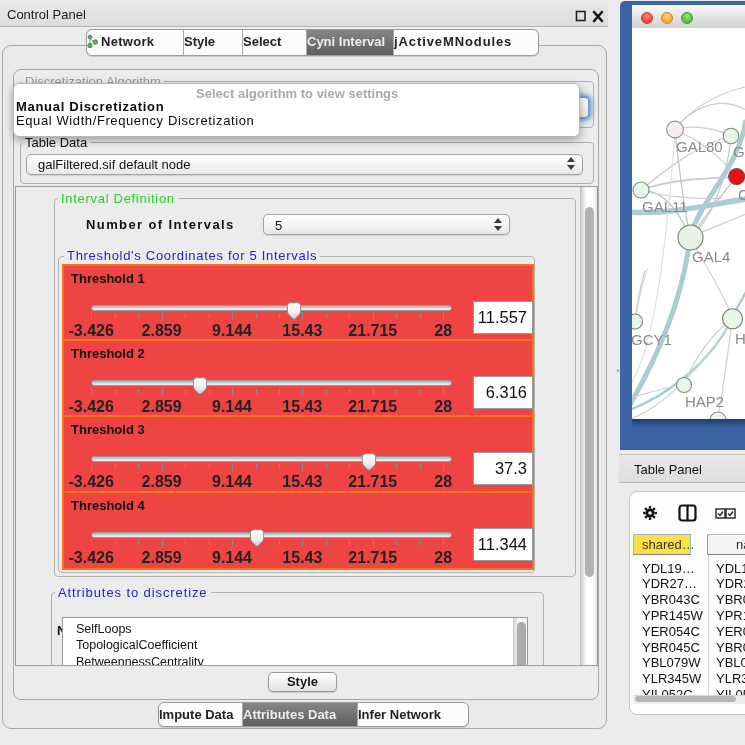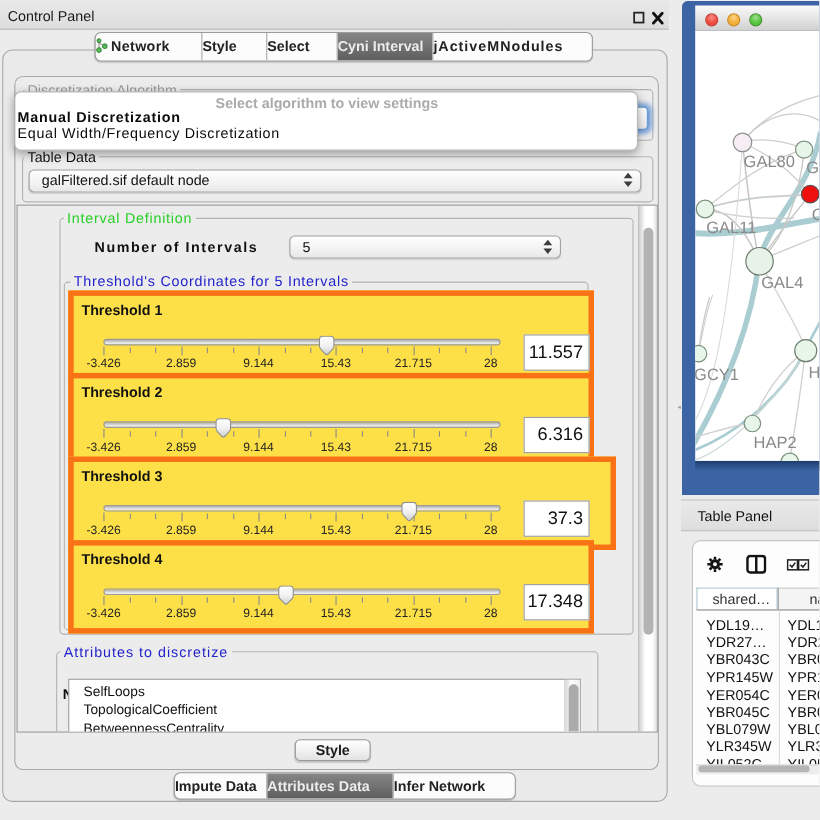--- a/index.html
+++ b/index.html
@@ -6,25 +6,25 @@
  font-family:"Liberation Sans",sans-serif;background:#ececec;}
 .abs{position:absolute;}
 .etch{border:1px solid #b2b2b2;border-radius:4px;}
 .gtitle{position:absolute;font-size:13px;background:#ececec;padding:0 3px;line-height:13px;}
 .combo{position:absolute;border:1px solid #a3a3a3;border-radius:5px;
  background:linear-gradient(#ffffff,#f2f2f2 60%,#e8e8e8);box-shadow:0 1px 1px rgba(0,0,0,0.12);}
 .combo .txt{position:absolute;left:11px;top:50%;transform:translateY(-50%);font-size:13px;color:#111;white-space:nowrap;}
 .car{position:absolute;width:0;height:0;border-left:4px solid transparent;border-right:4px solid transparent;}
 .up{border-bottom:5px solid #3c3c3c;}
 .dn{border-top:5px solid #3c3c3c;}
-.tpanel{position:absolute;left:46px;width:468px;height:75px;background:#fde047;border:5px solid #f97316;}
+.tpanel{position:absolute;left:46px;width:468px;height:75px;background:#ef4444;border:2px solid #f97316;}
 .ttitle{position:absolute;left:7px;top:5px;font-size:13px;font-weight:bold;color:#111;}
 .track{position:absolute;left:27px;top:39px;width:359px;height:4px;border:1px solid #9a9a9a;border-radius:3px;background:linear-gradient(#adadad,#e2e2e2 65%,#f2f2f2);}
 .tick{position:absolute;width:1px;background:#8a8a8a;}
-.tlab{position:absolute;top:56.5px;font-size:11px;font-weight:normal;color:#222;transform:translateX(-50%);white-space:nowrap;}
+.tlab{position:absolute;top:56.5px;font-size:16px;font-weight:bold;color:#222;transform:translateX(-50%);white-space:nowrap;}
 .vbox{position:absolute;left:409px;top:35px;width:53px;height:31px;background:#fff;border:1px solid #9a9a9a;
  font-size:16.5px;color:#111;text-align:right;padding-right:5px;line-height:31px;}
 .thumb{position:absolute;top:36px;width:16px;height:19px;}
 .seg{position:absolute;background:#fcfcfc;border:1px solid #9b9b9b;border-radius:6px;display:flex;
  box-shadow:0 1px 1px rgba(0,0,0,0.15);overflow:hidden;}
 .seg div{box-sizing:border-box;font-size:13px;font-weight:bold;color:#222;line-height:23px;border-left:1px solid #a8a8a8;}
 .seg div:first-child{border-left:none;}
 .seg .sel{background:linear-gradient(#868686,#5e5e5e);color:#ececec;}
 .lbl{position:absolute;font-size:13px;color:#111;white-space:nowrap;}
 </style></head><body>
@@ -142,21 +142,21 @@
         <defs>
           <linearGradient id="tg" x1="0" y1="0" x2="0" y2="1">
             <stop offset="0" stop-color="#ffffff"></stop>
             <stop offset="0.55" stop-color="#f0f0f0"></stop>
             <stop offset="1" stop-color="#cdcdcd"></stop>
           </linearGradient>
         </defs>
         <path d="M4.5,0.7 L11.5,0.7 Q14.6,0.7 14.6,4.2 L14.6,9.3 Q14.6,11.3 13.2,12.6 L9.4,16.6 Q8,17.9 6.6,16.6 L2.8,12.6 Q1.4,11.3 1.4,9.3 L1.4,4.2 Q1.4,0.7 4.5,0.7 Z" fill="url(#tg)" stroke="#8f8f8f" stroke-width="1"></path>
       </svg>
 </div>
-<div class="tpanel" style="top:227.89999999999998px;padding-left:20px;">
+<div class="tpanel" style="top:227.89999999999998px;">
 <div class="ttitle">Threshold 3</div>
 <div class="track"></div>
 <div class="tick" style="left:27.2px;top:46px;height:8px;"></div>
 <div class="tick" style="left:50.7px;top:47.5px;height:5px;"></div>
 <div class="tick" style="left:74.1px;top:47.5px;height:5px;"></div>
 <div class="tick" style="left:97.6px;top:46px;height:8px;"></div>
 <div class="tick" style="left:121.1px;top:47.5px;height:5px;"></div>
 <div class="tick" style="left:144.5px;top:47.5px;height:5px;"></div>
 <div class="tick" style="left:168.0px;top:46px;height:8px;"></div>
 <div class="tick" style="left:191.5px;top:47.5px;height:5px;"></div>
@@ -204,21 +204,21 @@
 <div class="tick" style="left:308.8px;top:46px;height:8px;"></div>
 <div class="tick" style="left:332.3px;top:47.5px;height:5px;"></div>
 <div class="tick" style="left:355.7px;top:47.5px;height:5px;"></div>
 <div class="tick" style="left:379.2px;top:46px;height:8px;"></div>
 <div class="tlab" style="left:27.2px;">-3.426</div>
 <div class="tlab" style="left:97.6px;">2.859</div>
 <div class="tlab" style="left:168.0px;">9.144</div>
 <div class="tlab" style="left:238.4px;">15.43</div>
 <div class="tlab" style="left:308.8px;">21.715</div>
 <div class="tlab" style="left:379.2px;">28</div>
-<div class="vbox">17.348</div>
+<div class="vbox">11.344</div>
 <svg class="thumb" style="left:184.7px;" width="16" height="19" viewBox="0 0 16 19">
         <defs>
           <linearGradient id="tg" x1="0" y1="0" x2="0" y2="1">
             <stop offset="0" stop-color="#ffffff"></stop>
             <stop offset="0.55" stop-color="#f0f0f0"></stop>
             <stop offset="1" stop-color="#cdcdcd"></stop>
           </linearGradient>
         </defs>
         <path d="M4.5,0.7 L11.5,0.7 Q14.6,0.7 14.6,4.2 L14.6,9.3 Q14.6,11.3 13.2,12.6 L9.4,16.6 Q8,17.9 6.6,16.6 L2.8,12.6 Q1.4,11.3 1.4,9.3 L1.4,4.2 Q1.4,0.7 4.5,0.7 Z" fill="url(#tg)" stroke="#8f8f8f" stroke-width="1"></path>
       </svg>
@@ -322,21 +322,21 @@
   </svg>
 <svg class="abs" style="left:714.5px;top:507.5px;" width="11" height="11" viewBox="0 0 11 11">
     <rect x="1" y="1" width="9" height="9" fill="none" stroke="#222" stroke-width="1.4"></rect>
     <path d="M3,5.5 L5,7.5 L8,3.5" fill="none" stroke="#222" stroke-width="1.4"></path>
   </svg>
 <svg class="abs" style="left:725px;top:507.5px;" width="11" height="11" viewBox="0 0 11 11">
     <rect x="1" y="1" width="9" height="9" fill="none" stroke="#222" stroke-width="1.4"></rect>
     <path d="M3,5.5 L5,7.5 L8,3.5" fill="none" stroke="#222" stroke-width="1.4"></path>
   </svg>
 <div class="abs" style="left:633px;top:534px;width:112px;height:161px;overflow:hidden;font-size:13px;color:#111;">
-    <div style="position:absolute;left:0;top:0;width:74px;height:21px;background:#ffffff;border:1px solid #9ab6c4;border-bottom:1.5px solid #888;box-sizing:border-box;text-align:center;padding-left:8px;line-height:20px;color:#333;">shared…</div>
+    <div style="position:absolute;left:0;top:0;width:58px;height:21px;background:#fde047;border:1px solid #9ab6c4;border-bottom:1.5px solid #888;box-sizing:border-box;text-align:center;padding-left:8px;line-height:20px;color:#333;">shared…</div>
     <div style="position:absolute;left:74px;top:0;width:80px;height:21px;background:#f4f4f4;border-top:1px solid #bbb;border-left:1px solid #999;border-bottom:1.5px solid #888;box-sizing:border-box;padding-left:28px;line-height:20px;color:#333;">name</div>
     <div style="position:absolute;left:74.5px;top:21px;width:1px;height:140px;background:#d8d8d8;"></div>
 <div style="position:absolute;left:9px;top:26.5px;white-space:nowrap;">YDL19…</div>
 <div style="position:absolute;left:83px;top:26.5px;white-space:nowrap;">YDL19</div>
 <div style="position:absolute;left:9px;top:42.3px;white-space:nowrap;">YDR27…</div>
 <div style="position:absolute;left:83px;top:42.3px;white-space:nowrap;">YDR27</div>
 <div style="position:absolute;left:9px;top:58.1px;white-space:nowrap;">YBR043C</div>
 <div style="position:absolute;left:83px;top:58.1px;white-space:nowrap;">YBR04</div>
 <div style="position:absolute;left:9px;top:73.9px;white-space:nowrap;">YPR145W</div>
 <div style="position:absolute;left:83px;top:73.9px;white-space:nowrap;">YPR14</div>

